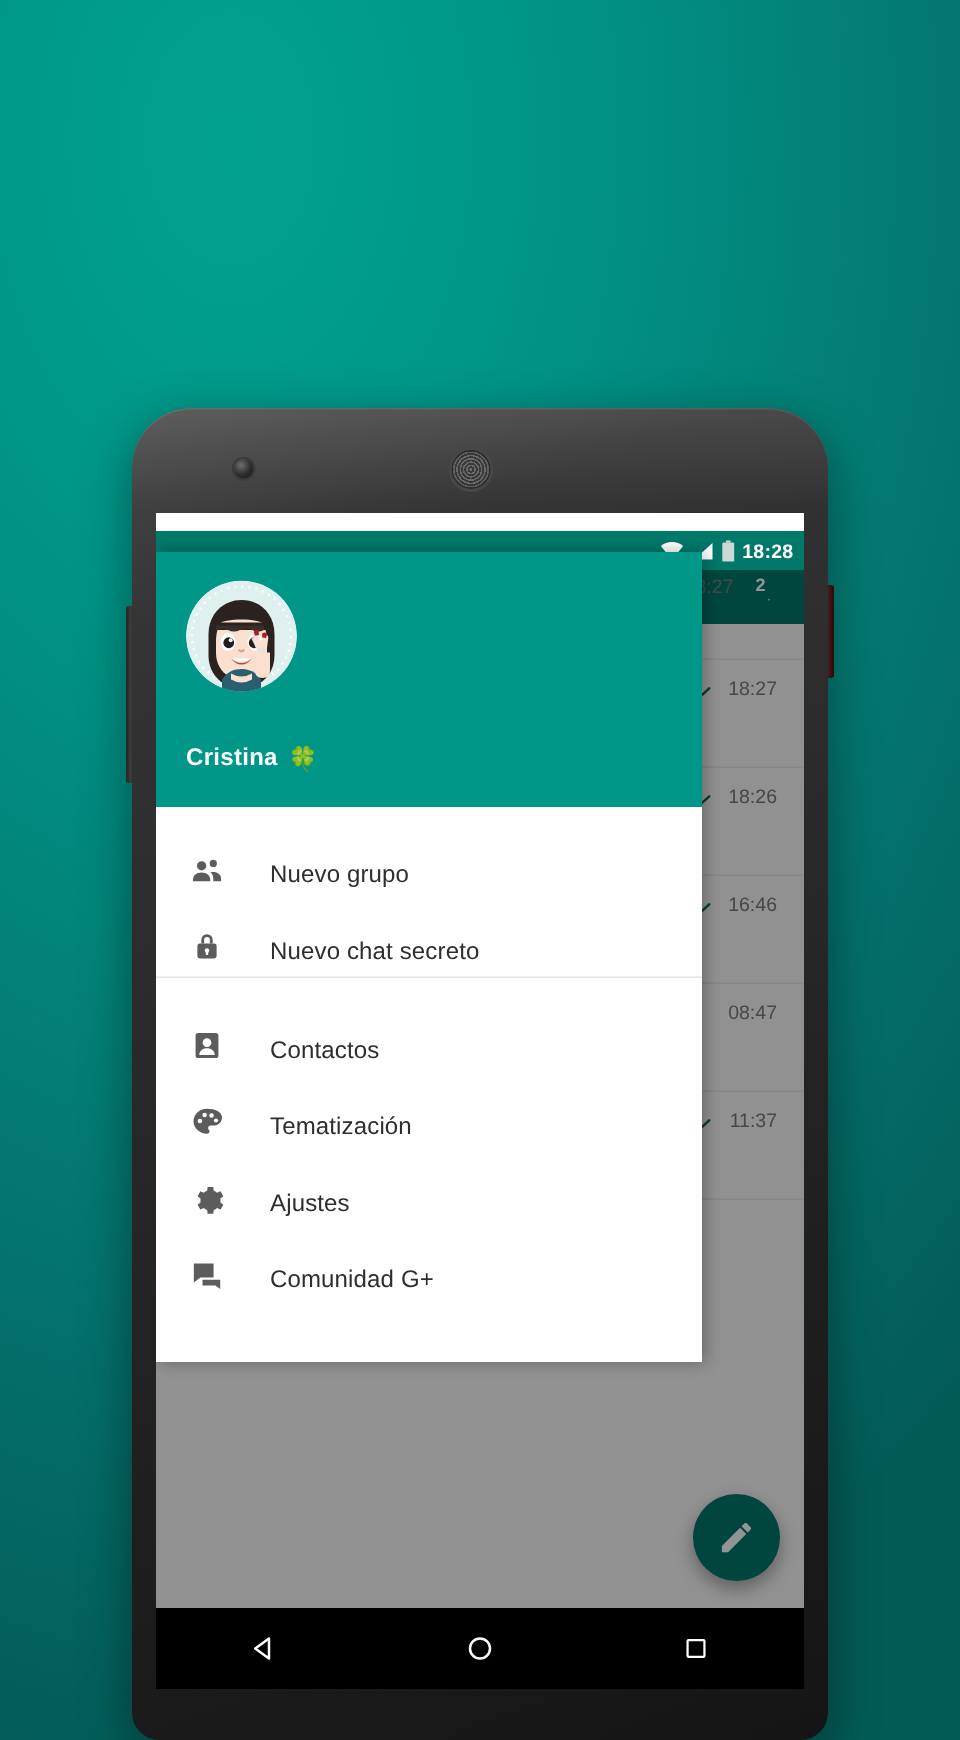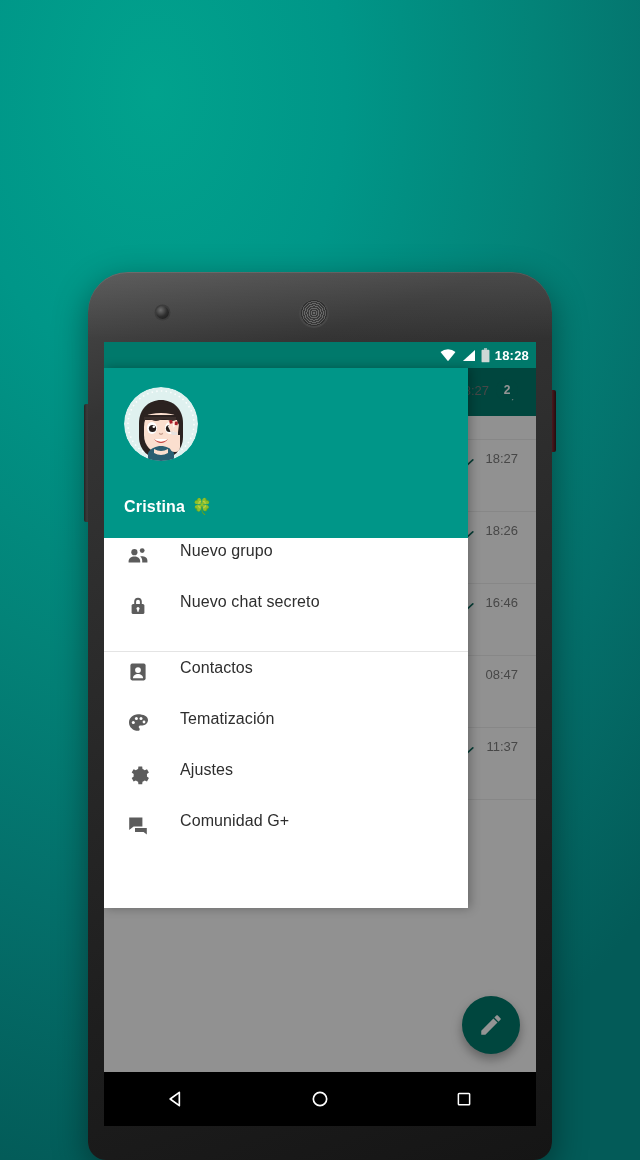--- a/index.html
+++ b/index.html
@@ -66,21 +66,21 @@
 
   
   #screen {
     position: absolute; left: 16px; top: 70px;
     width: 432px; height: 730px;
     background: #fff; overflow: hidden;
   }
 
   
   #status-bar {
-    position: absolute; left: 0; top: 0; width: 100%; height: 26px;
+    position: absolute; left: 0; top: 12px; width: 100%; height: 26px;
     background: #00796B; display: flex; align-items: center;
     justify-content: flex-end; padding-right: 7px; gap: 5px;
   }
   #status-bar .sb-right { display: flex; align-items: center; gap: 5px; }
   #clock { color: #fff; font-size: 13px; font-weight: 700; letter-spacing: .2px; }
   .sb-icon { display: block; }
 
   
   #chat-underlay { position: absolute; left: 0; top: 26px; width: 100%; height: 704px; background: #fafafa; }
   #toolbar {
@@ -126,21 +126,21 @@
     position: absolute; left: 20px; top: 19px; width: 74px; height: 74px;
     border-radius: 50%; overflow: hidden; background: #0fa596;
   }
   #profile-name {
     position: absolute; left: 20px; bottom: 22px;
     color: #ffffff; font-size: 16px; font-weight: 700; letter-spacing: .2px;
     display: flex; align-items: center; gap: 7px;
   }
   #drawer-list { flex: 1 1 auto; padding-top: 4px; }
   .drawer-item {
-    height: 51px; display: flex; align-items: flex-start; padding-left: 21px;
+    height: 51px; display: flex; align-items: flex-end; padding-left: 21px;
   }
   .drawer-item .di-icon {
     width: 26px; height: 26px; flex: 0 0 26px;
     display: flex; align-items: center; justify-content: center;
   }
   .drawer-item .di-label {
     margin-left: 29px; font-size: 16px; color: #2e2e2e; letter-spacing: .1px;
   }
   .drawer-divider { height: 1px; background: #e4e4e4; margin: 7px 0 7px 0; }
 

